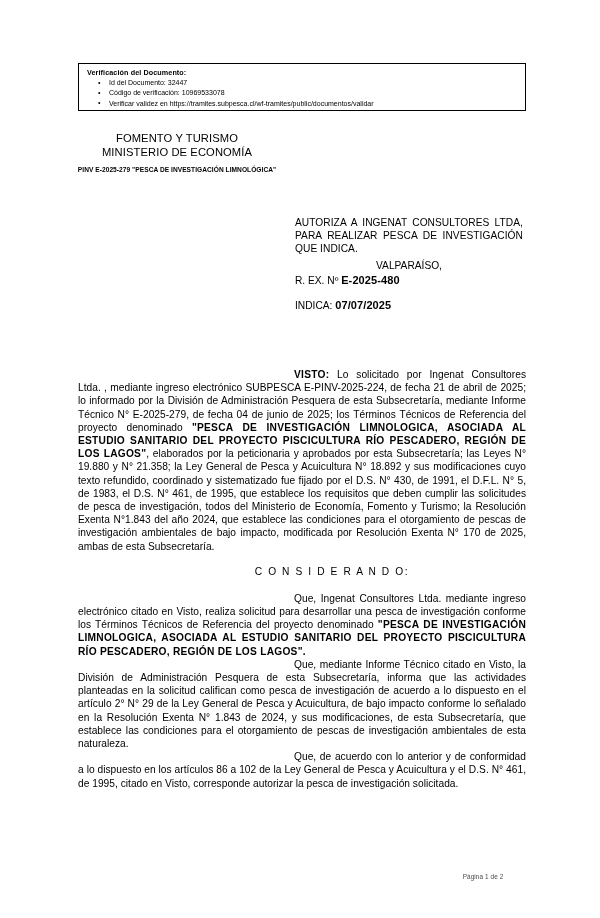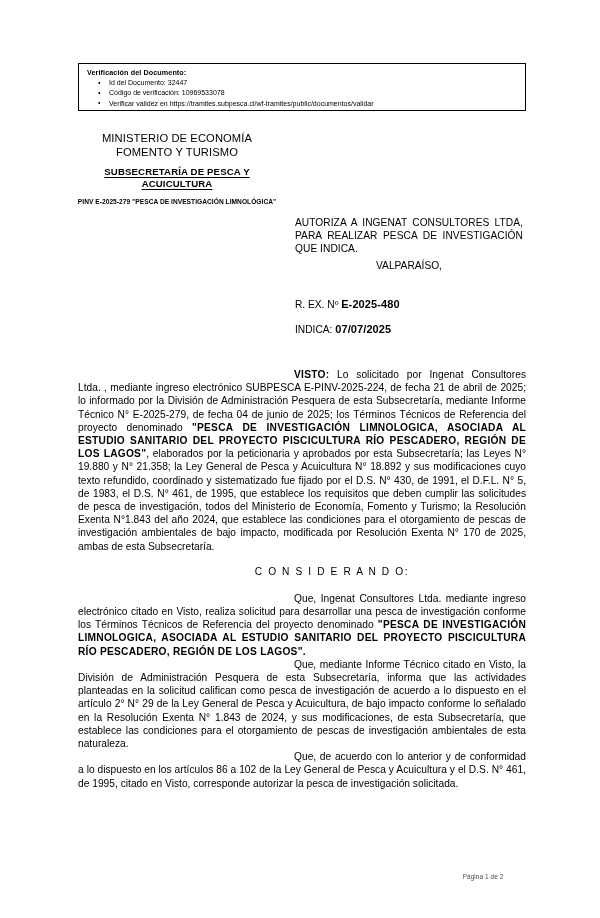--- a/index.html
+++ b/index.html
@@ -97,21 +97,21 @@
     text-align-last: left;
     letter-spacing: 0.05px;
   }
   .city {
     margin-top: 3px;
     font-size: 10.2px;
     line-height: 13px;
     text-align: center;
   }
   .rex {
-    margin-top: 26px;
+    margin-top: 2px;
     font-size: 10.2px;
     line-height: 13px;
   }
   .rex b { font-size: 11px; letter-spacing: 0.1px; }
   .fecha {
     margin-top: 12px;
     font-size: 10.2px;
     line-height: 13px;
   }
   .fecha b { font-size: 11px; letter-spacing: 0.1px; }
@@ -168,26 +168,22 @@
   <div class="verif-title">Verificación del Documento:</div>
   <ul class="verif-list">
     <li>Id del Documento: 32447</li>
     <li>Código de verificación: 10969533078</li>
     <li>Verificar validez en https://tramites.subpesca.cl/wf-tramites/public/documentos/validar</li>
   </ul>
 </div>
 
 <div class="masthead">
   <div class="ministry">
+    <div>FOMENTO Y TURISMO</div>
     <div>MINISTERIO DE ECONOMÍA</div>
-    <div>FOMENTO Y TURISMO</div>
-  </div>
-  <div class="subsec">
-    <div><span>SUBSECRETARÍA DE PESCA Y</span></div>
-    <div><span>ACUICULTURA</span></div>
   </div>
   <div class="pinv">PINV E-2025-279 "PESCA DE INVESTIGACIÓN LIMNOLÓGICA"</div>
 </div>
 
 <div class="right-col">
   <div class="auth-title">AUTORIZA A INGENAT CONSULTORES LTDA, PARA REALIZAR PESCA DE INVESTIGACIÓN QUE INDICA.</div>
   <div class="city">VALPARAÍSO,</div>
   <div class="rex">
     <span>R. EX. Nº </span><b>E-2025-480</b>
   </div>

